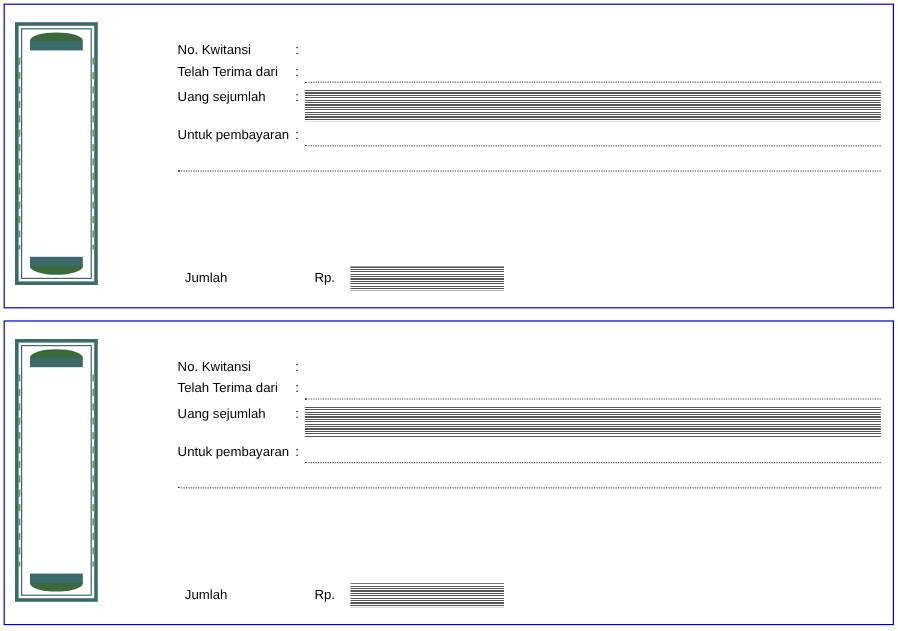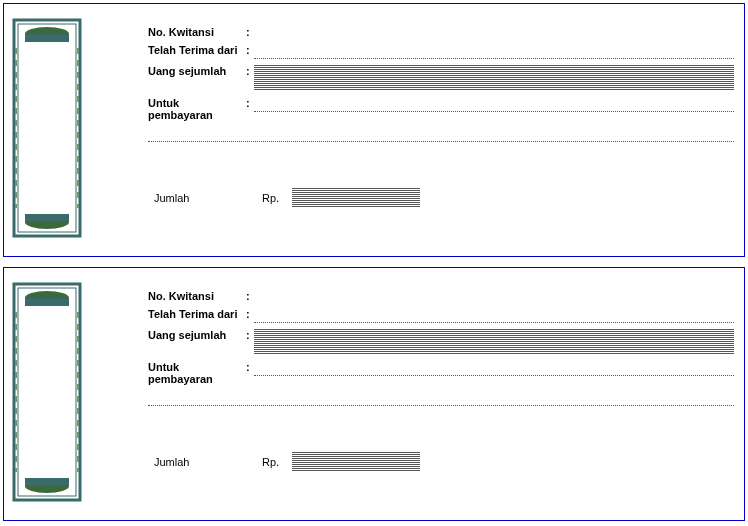--- a/index.html
+++ b/index.html
@@ -25,23 +25,22 @@
   .stamp-frame {
     position: absolute;
     left: 8px;
     top: 14px;
     width: 70px;
     height: 220px;
   }
   .content {
     position: absolute;
     left: 144px;
-    top: 22px;
+    top: 32px;
     right: 10px;
-    font-weight: bold;
   }
   .field-row {
     display: flex;
     align-items: flex-start;
     margin-bottom: 4px;
   }
   .field-label {
     width: 98px;
     flex: none;
   }
@@ -63,21 +62,21 @@
     );
     height: 26px;
   }
   .single-line {
     border-bottom: 1px dotted #555;
     height: 14px;
   }
   .amount-row {
     position: absolute;
     left: 150px;
-    bottom: 48px;
+    bottom: 14px;
     display: flex;
     align-items: center;
   }
   .amount-label {
     width: 60px;
   }
   .amount-currency {
     width: 30px;
     padding-left: 48px;
   }

